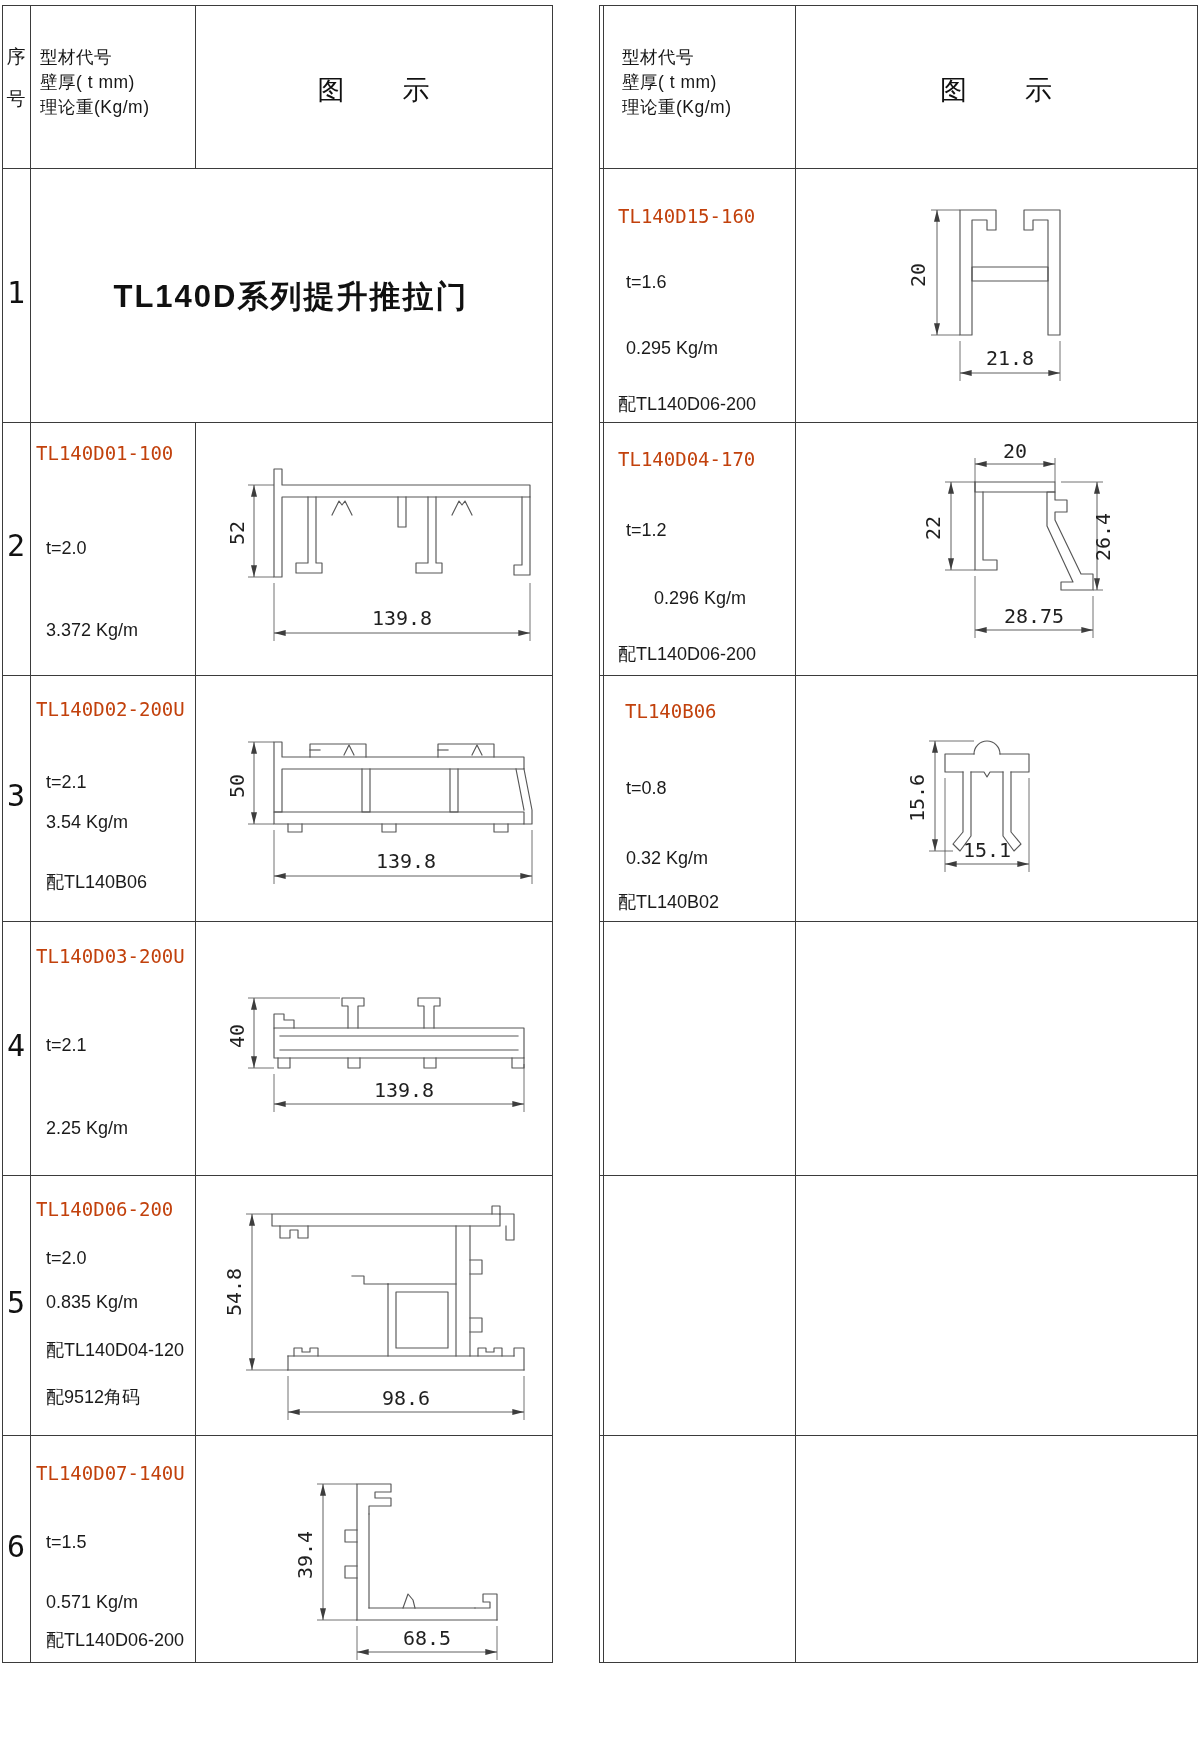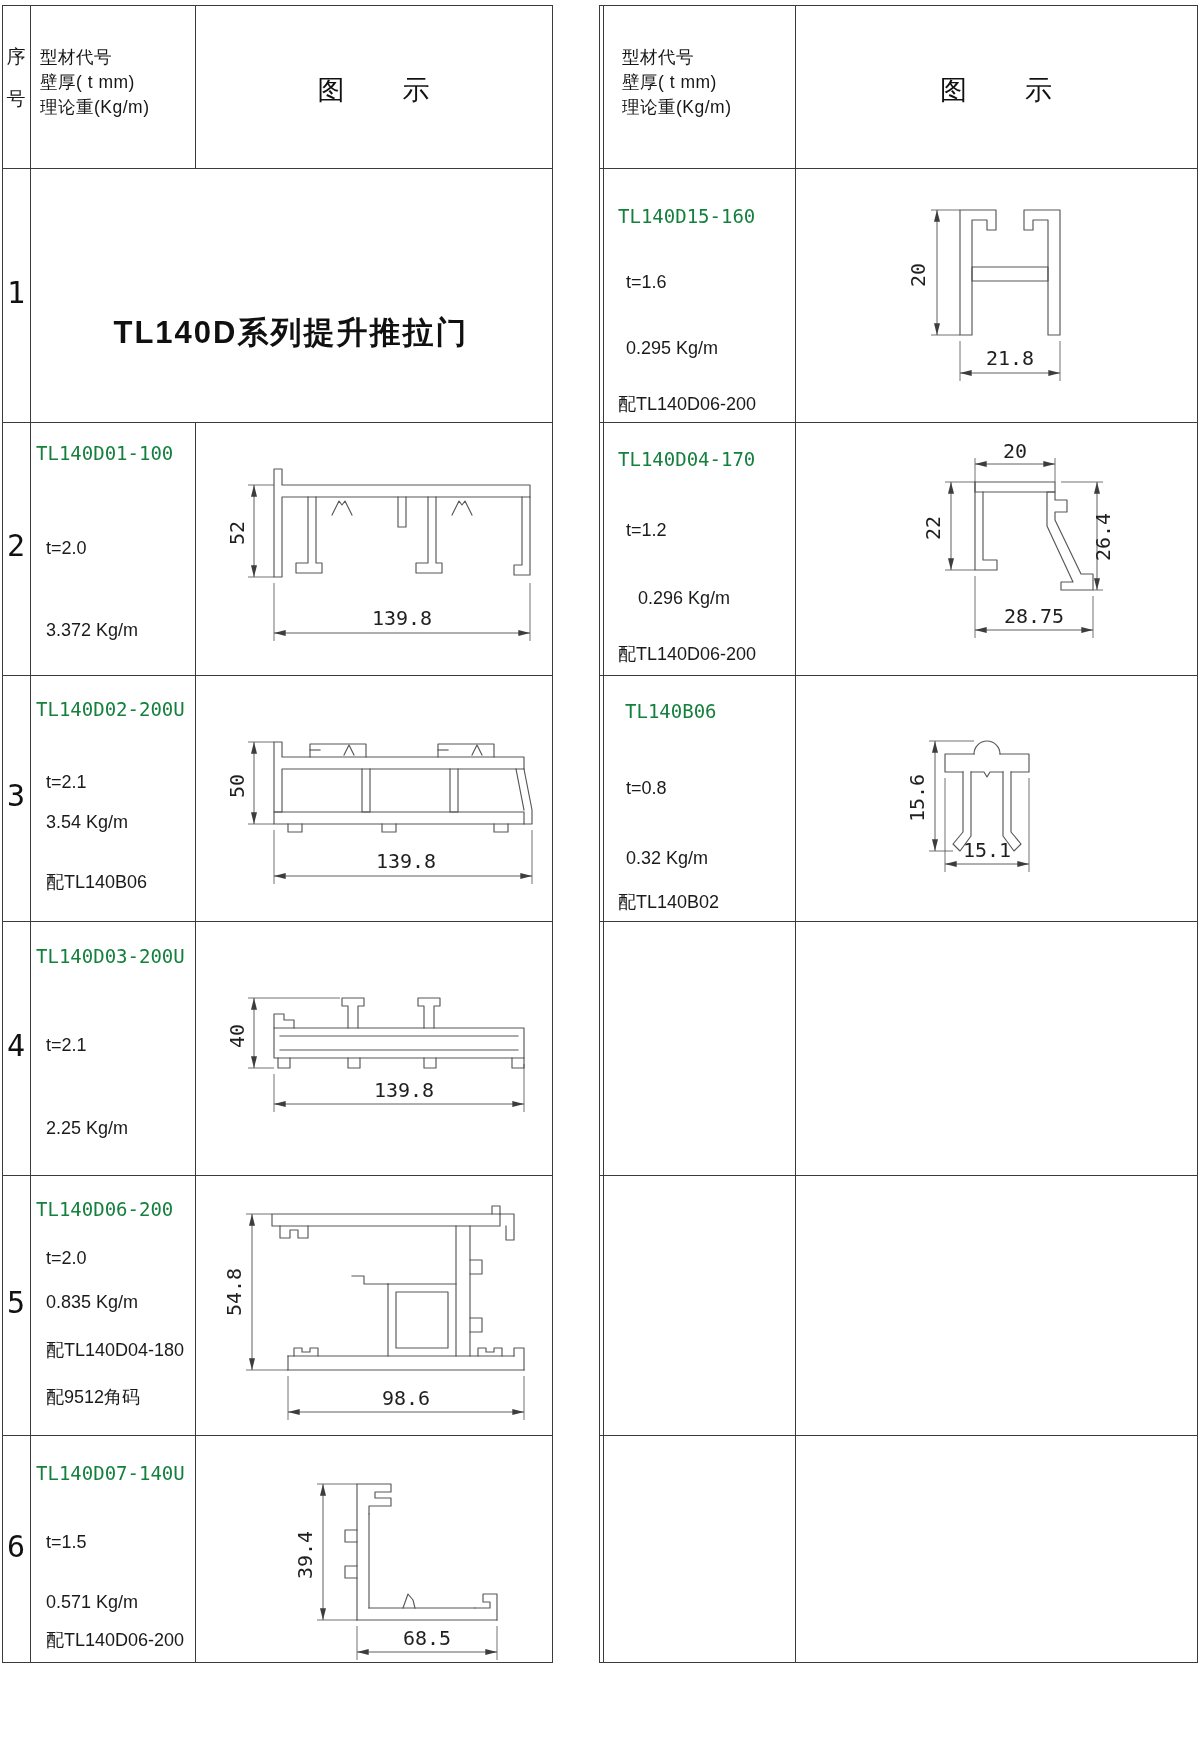--- a/index.html
+++ b/index.html
@@ -5,24 +5,24 @@
   html,body{margin:0;padding:0;background:#fff;}
   .page{position:relative;width:1200px;height:1740px;background:#ffffff;overflow:hidden;
         font-family:"Liberation Sans",sans-serif;color:#1c1c1c;}
   .vl{position:absolute;width:1px;background:#3b3b3b;}
   .hl{position:absolute;height:1px;background:#3b3b3b;}
   .seqhead{position:absolute;left:2px;width:28px;text-align:center;font-size:19px;color:#161616;}
   .spec{position:absolute;font-size:17.5px;color:#161616;letter-spacing:0.5px;}
   .fig-head{position:absolute;display:flex;justify-content:center;gap:58px;font-size:27px;color:#111;}
   .num{position:absolute;left:2px;width:28px;text-align:center;
        font-family:"DejaVu Sans Mono",monospace;font-size:30px;color:#111;}
-  .code{position:absolute;font-family:"DejaVu Sans Mono",monospace;font-size:19px;color:#15803d;white-space:nowrap;}
+  .code{position:absolute;font-family:"DejaVu Sans Mono",monospace;font-size:19px;color:#c2410c;white-space:nowrap;}
   .info{position:absolute;font-family:Liberation Sans, sans-serif;font-size:18px;color:#1a1a1a;white-space:nowrap;}
   .title{position:absolute;left:30px;width:522px;text-align:center;font-size:31px;font-weight:600;
-         letter-spacing:2px;color:#101010;margin-top:36px;}
+         letter-spacing:2px;color:#101010;}
   .footer{position:absolute;left:0;top:1694px;width:1200px;text-align:center;
           font-size:23px;font-weight:600;color:#101010;}
   svg.draw{position:absolute;overflow:visible;}
   .prof path,.prof line{fill:none;stroke:#575757;stroke-width:1.15;stroke-linejoin:round;stroke-linecap:square;}
   line.ext{stroke:#4e4e4e;stroke-width:0.8;}
   line.dml{stroke:#4e4e4e;stroke-width:0.9;marker-start:url(#da);marker-end:url(#da);}
   svg text{font-family:"DejaVu Sans Mono",monospace;font-size:20px;fill:#1f1f1f;}
 </style>
 </head>
 <body>
@@ -146,21 +146,21 @@
       <line class="ext" x1="42" y1="128" x2="42" y2="186"></line>
       <line class="ext" x1="298" y1="128" x2="298" y2="186"></line>
       <line class="dml" x1="42" y1="178" x2="298" y2="178"></line>
       <text x="170" y="170" text-anchor="middle">139.8</text>
     </g>
   </svg>
 
   
   <div class="code" style="left:618px;top:448px">TL140D04-170</div>
   <div class="info" style="left:626px;top:520px">t=1.2</div>
-  <div class="info" style="left:638px;top:588px">0.296 Kg/m</div>
+  <div class="info" style="left:654px;top:588px">0.296 Kg/m</div>
   <div class="info" style="left:618px;top:642px">配TL140D06-200</div>
 
   <svg class="draw" style="left:885px;top:442px" width="230" height="230">
     <g class="prof">
       <path d="M90,40 H170 V50 H90 Z"></path>
       <path d="M90,40 V128 H112 V118 H98 V50"></path>
       <path d="M170,50 V58 H182 V70 H170 V78 L196,132 H208 V148 H176 V140 H188 L162,84 V50 Z"></path>
     </g>
     <g>
       <line class="ext" x1="90" y1="40" x2="90" y2="16"></line>
@@ -272,21 +272,21 @@
       <line class="ext" x1="292" y1="84" x2="292" y2="132"></line>
       <line class="dml" x1="42" y1="124" x2="292" y2="124"></line>
       <text x="172" y="117" text-anchor="middle">139.8</text>
     </g>
   </svg>
 
   
   <div class="code" style="left:36px;top:1198px">TL140D06-200</div>
   <div class="info" style="left:46px;top:1248px">t=2.0</div>
   <div class="info" style="left:46px;top:1292px">0.835 Kg/m</div>
-  <div class="info" style="left:46px;top:1338px">配TL140D04-180</div>
+  <div class="info" style="left:46px;top:1338px">配TL140D04-120</div>
   <div class="info" style="left:46px;top:1385px">配9512角码</div>
 
   <svg class="draw" style="left:228px;top:1200px" width="320" height="228">
     <g class="prof">
       <path d="M44,14 H272 V26 H44 Z"></path>
       <path d="M52,26 V38 H62 V30 H70 V38 H80 V26"></path>
       <path d="M264,14 V6 H272 V14"></path>
       <path d="M272,14 H286 V40 H278 V26"></path>
       <path d="M228,26 V156"></path>
       <path d="M242,26 V156"></path>

